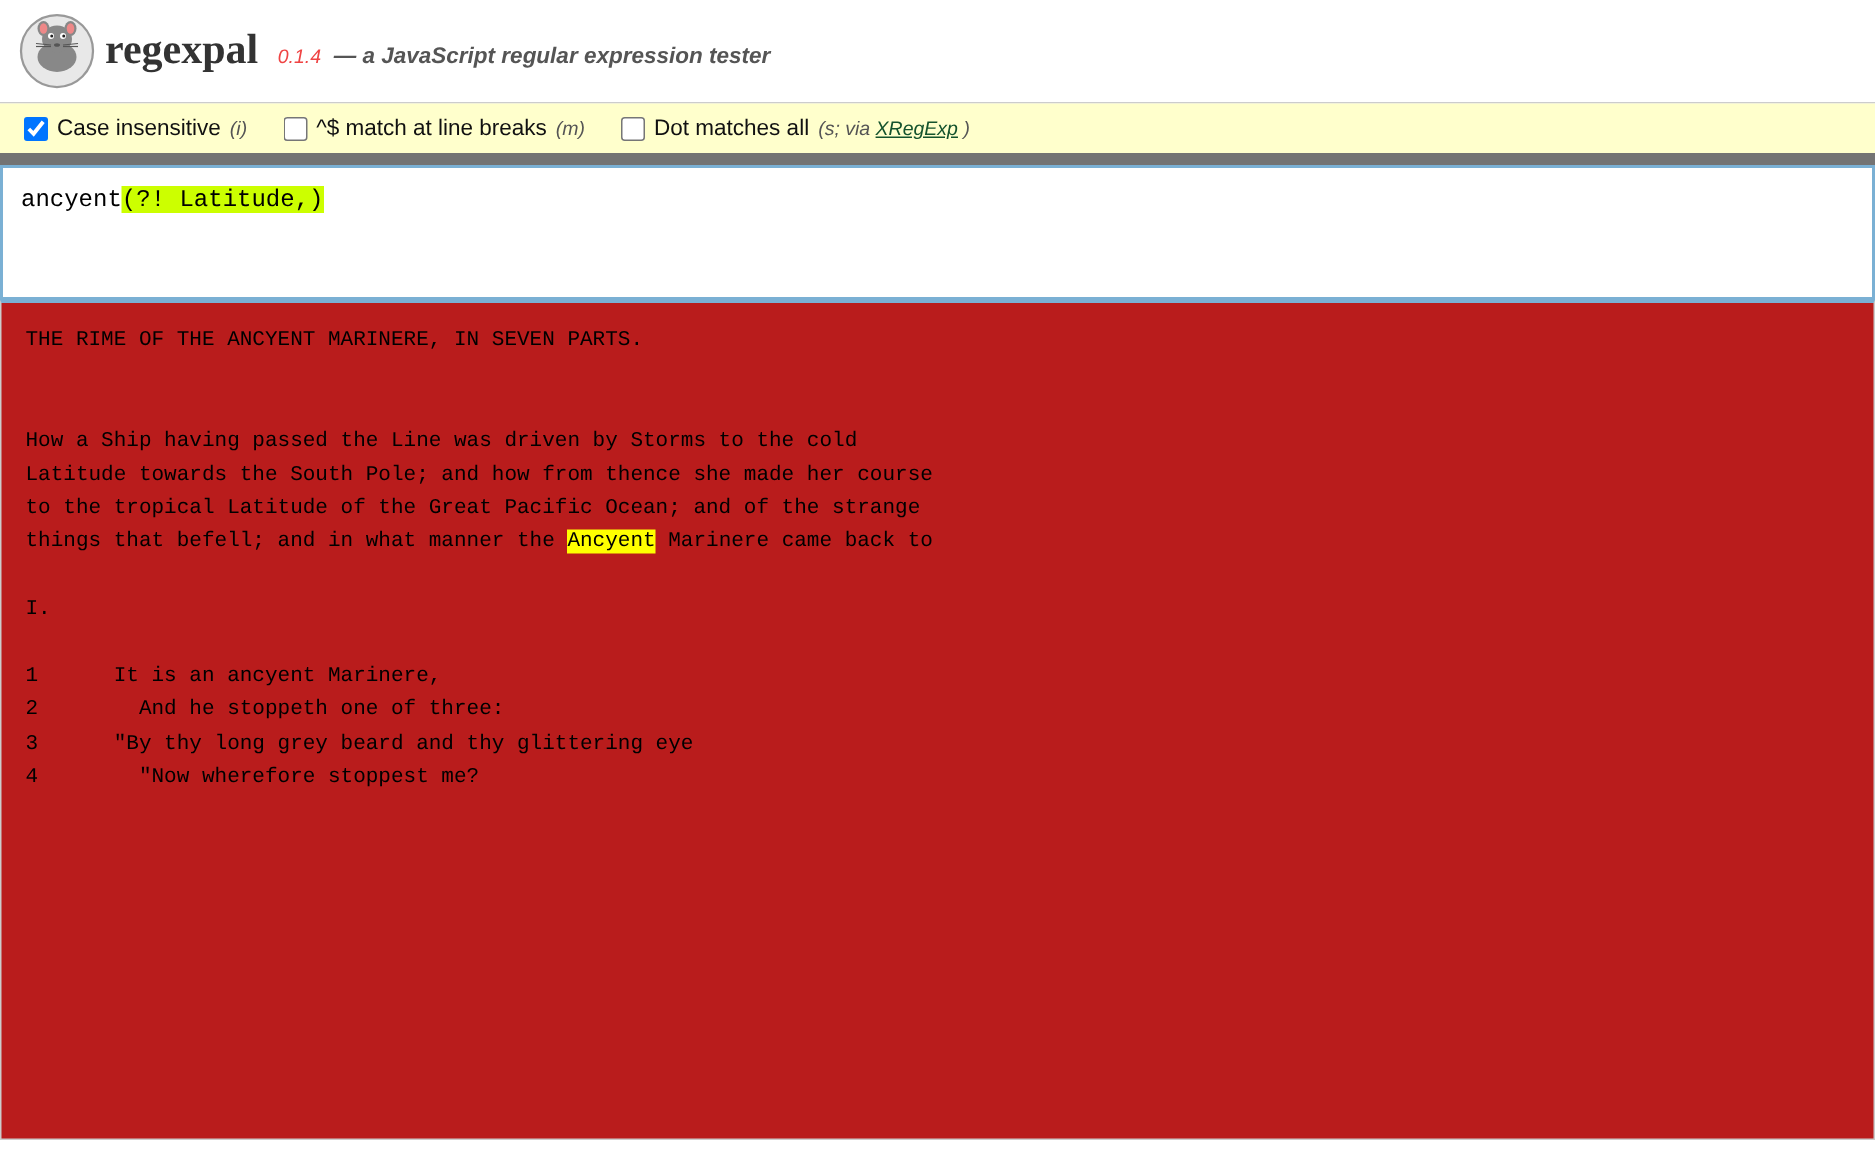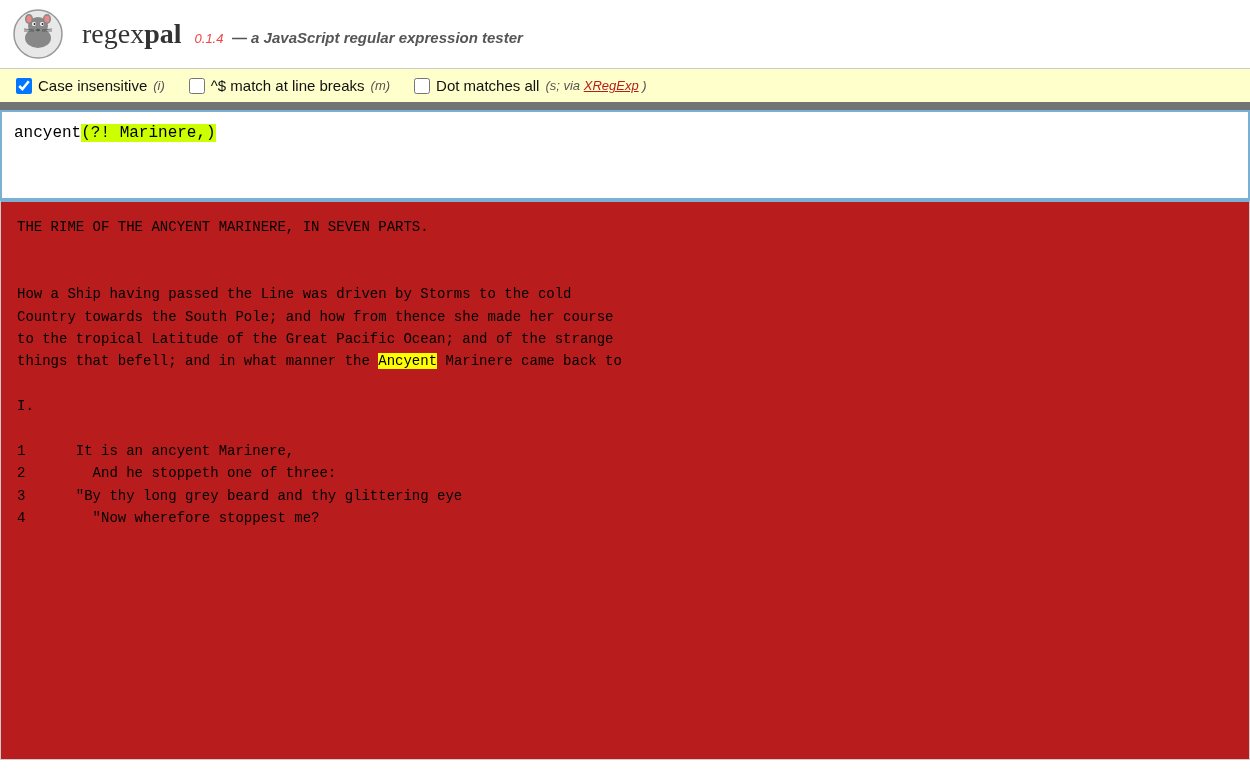--- a/index.html
+++ b/index.html
@@ -69,21 +69,21 @@
       cursor: pointer;
       font-size: 15px;
       color: #111;
     }
     .toolbar-option .flag {
       font-size: 13px;
       color: #555;
       font-style: italic;
     }
     .toolbar-option a {
-      color: #b91c1c;
+      color: #14532d;
       text-decoration: underline;
       font-style: italic;
     }
 
     
     #regex-container {
       border: 2px solid #7ab0d4;
       margin: 0;
       background: #fff;
       padding: 10px 12px;
@@ -148,21 +148,21 @@
 
       <ellipse cx="26" cy="22" rx="2" ry="1.2" fill="#555"></ellipse>
 
       <line x1="12" y1="21" x2="22" y2="22" stroke="#555" stroke-width="0.8"></line>
       <line x1="12" y1="23" x2="22" y2="23" stroke="#555" stroke-width="0.8"></line>
       <line x1="30" y1="22" x2="40" y2="21" stroke="#555" stroke-width="0.8"></line>
       <line x1="30" y1="23" x2="40" y2="23" stroke="#555" stroke-width="0.8"></line>
     </svg>
     <div>
       <span id="logo-text">
-        <span style="font-weight:normal;margin-left:12px;">regex</span><span class="pal">pal</span>
+        <span style="font-weight:bold;">regex</span><span class="pal">pal</span>
       </span>
       <span id="logo-version">0.1.4</span>
       <span id="logo-tagline" style="font-size:15px;color:#555;font-style:italic;margin-left:4px;font-family:Arial,sans-serif;font-weight:bold;">— a JavaScript regular expression tester</span>
     </div>
   </div>
 </div>
 
 <div id="toolbar">
   <div class="toolbar-option">
     <input type="checkbox" id="cb-case" checked="" style="">
@@ -180,30 +180,30 @@
     <span class="flag">
       <span>(s; via</span>
       <a href="#">XRegExp</a>
       <span>)</span>
     </span>
   </div>
 </div>
 
 <div id="regex-container">
   <div id="regex-display" style="font-family:'Courier New',Courier,monospace;font-size:16px;line-height:1.4;">
-    <span class="regex-plain">ancyent</span><span class="regex-group">(?! Marinere,)</span>
+    <span class="regex-plain">ancyent</span><span class="regex-group">(?! Latitude,)</span>
   </div>
 </div>
 
 <div id="text-container">
   <div class="text-line">THE RIME OF THE ANCYENT MARINERE, IN SEVEN PARTS.</div>
   <br>
   <br>
   <div class="text-line">How a Ship having passed the Line was driven by Storms to the cold</div>
-  <div class="text-line">Country towards the South Pole; and how from thence she made her course</div>
+  <div class="text-line">Latitude towards the South Pole; and how from thence she made her course</div>
   <div class="text-line">to the tropical Latitude of the Great Pacific Ocean; and of the strange</div>
   <div class="text-line">things that befell; and in what manner the <span class="highlight-match">Ancyent</span> Marinere came back to</div>
   <br>
   <div class="text-line">I.</div>
   <br>
   <div class="text-line">1      It is an ancyent Marinere,</div>
   <div class="text-line">2        And he stoppeth one of three:</div>
   <div class="text-line">3      "By thy long grey beard and thy glittering eye</div>
   <div class="text-line">4        "Now wherefore stoppest me?</div>
 </div>

